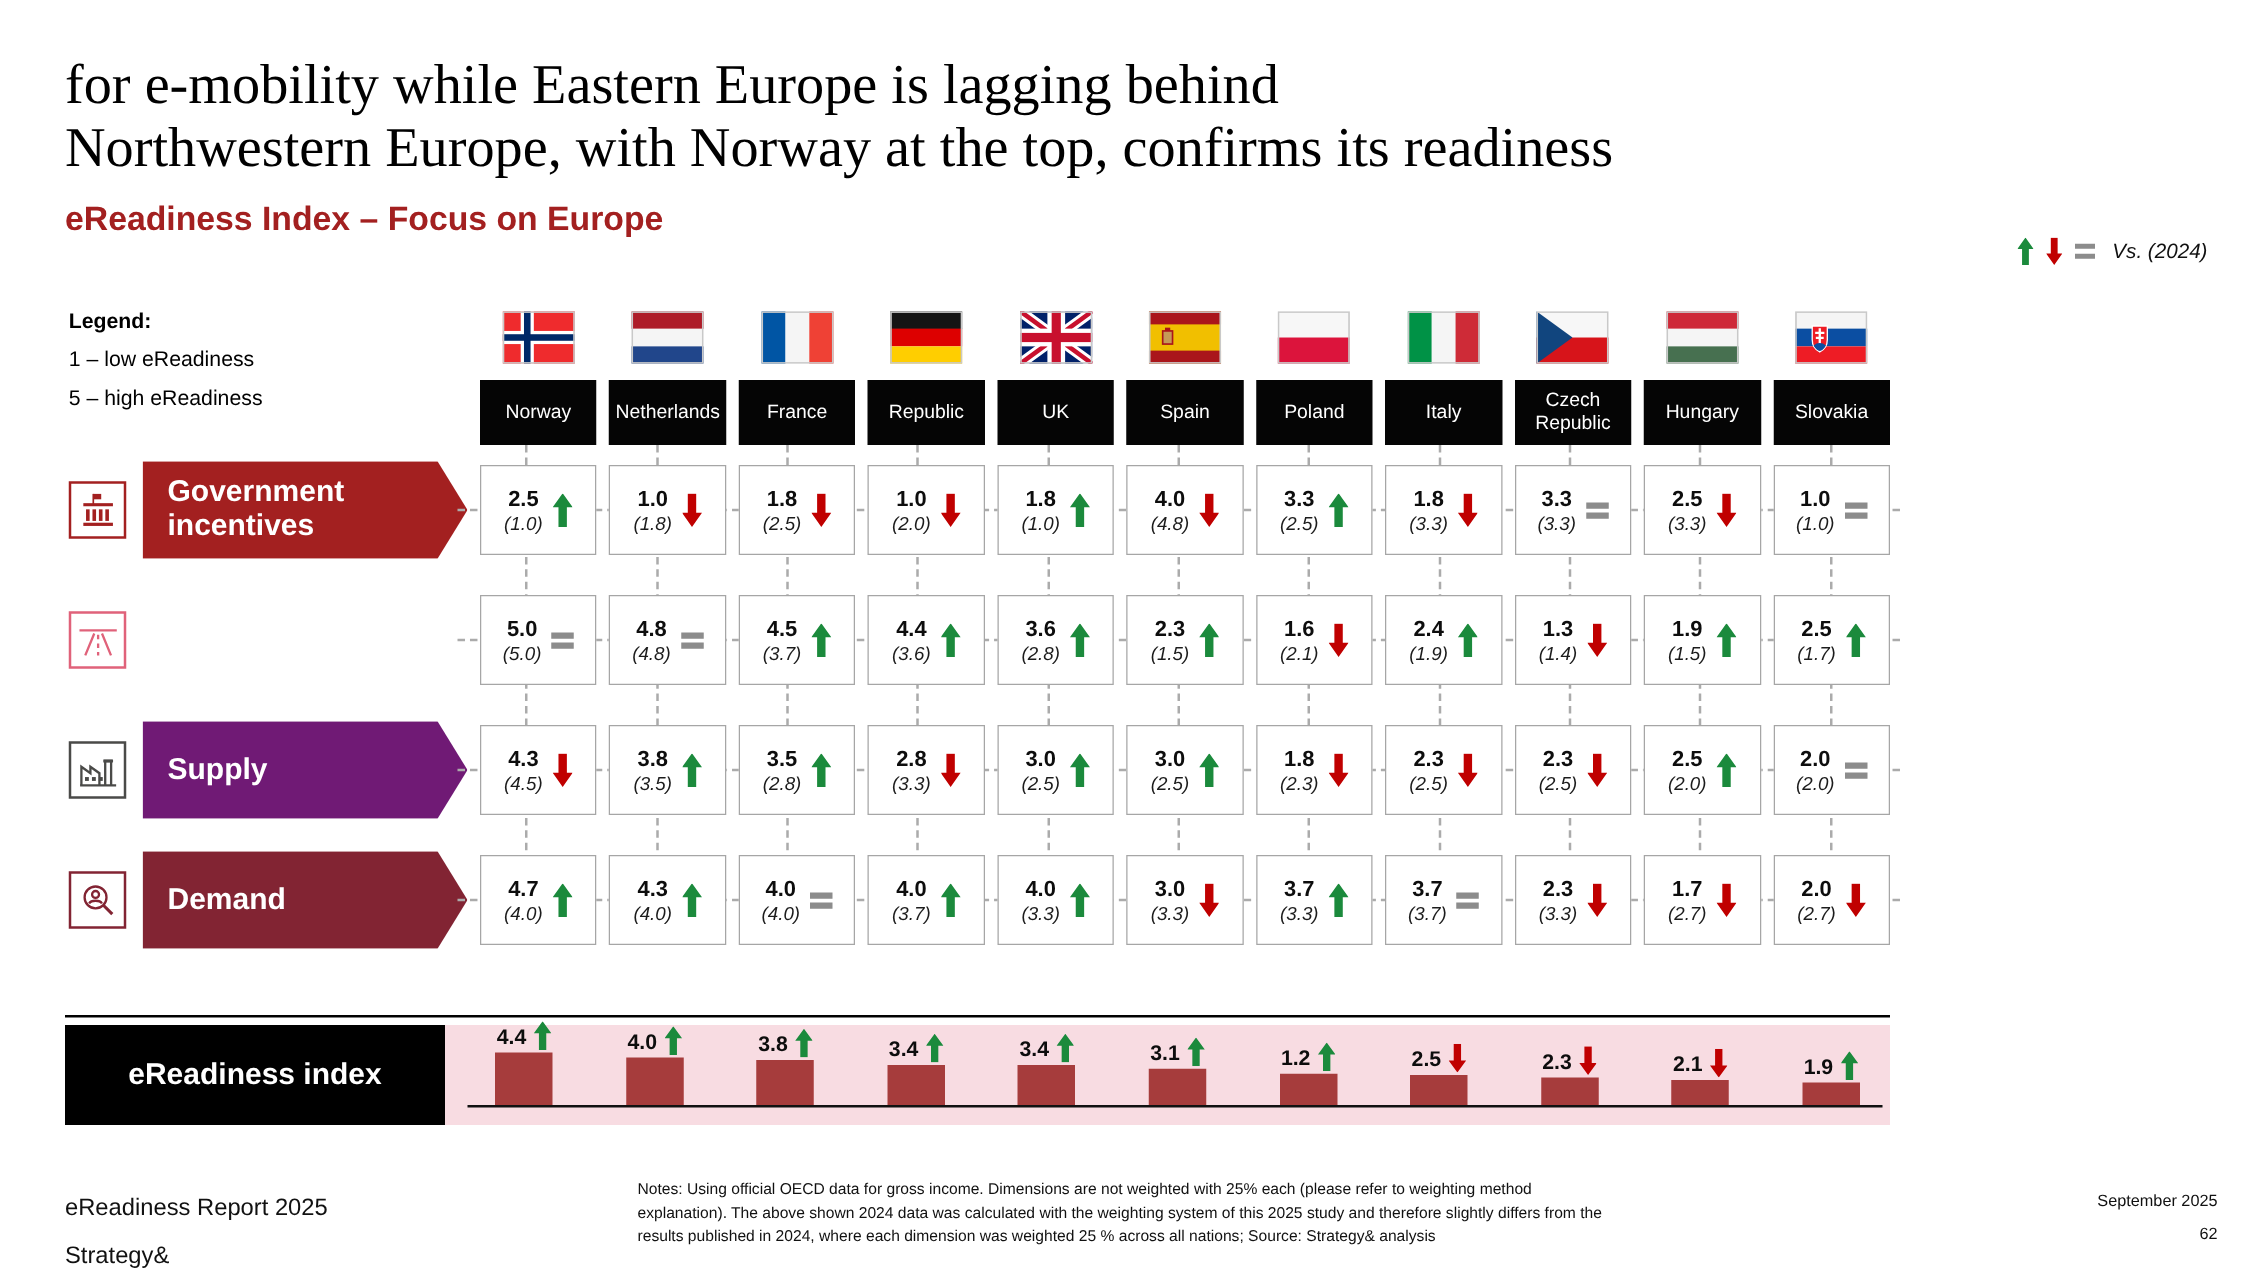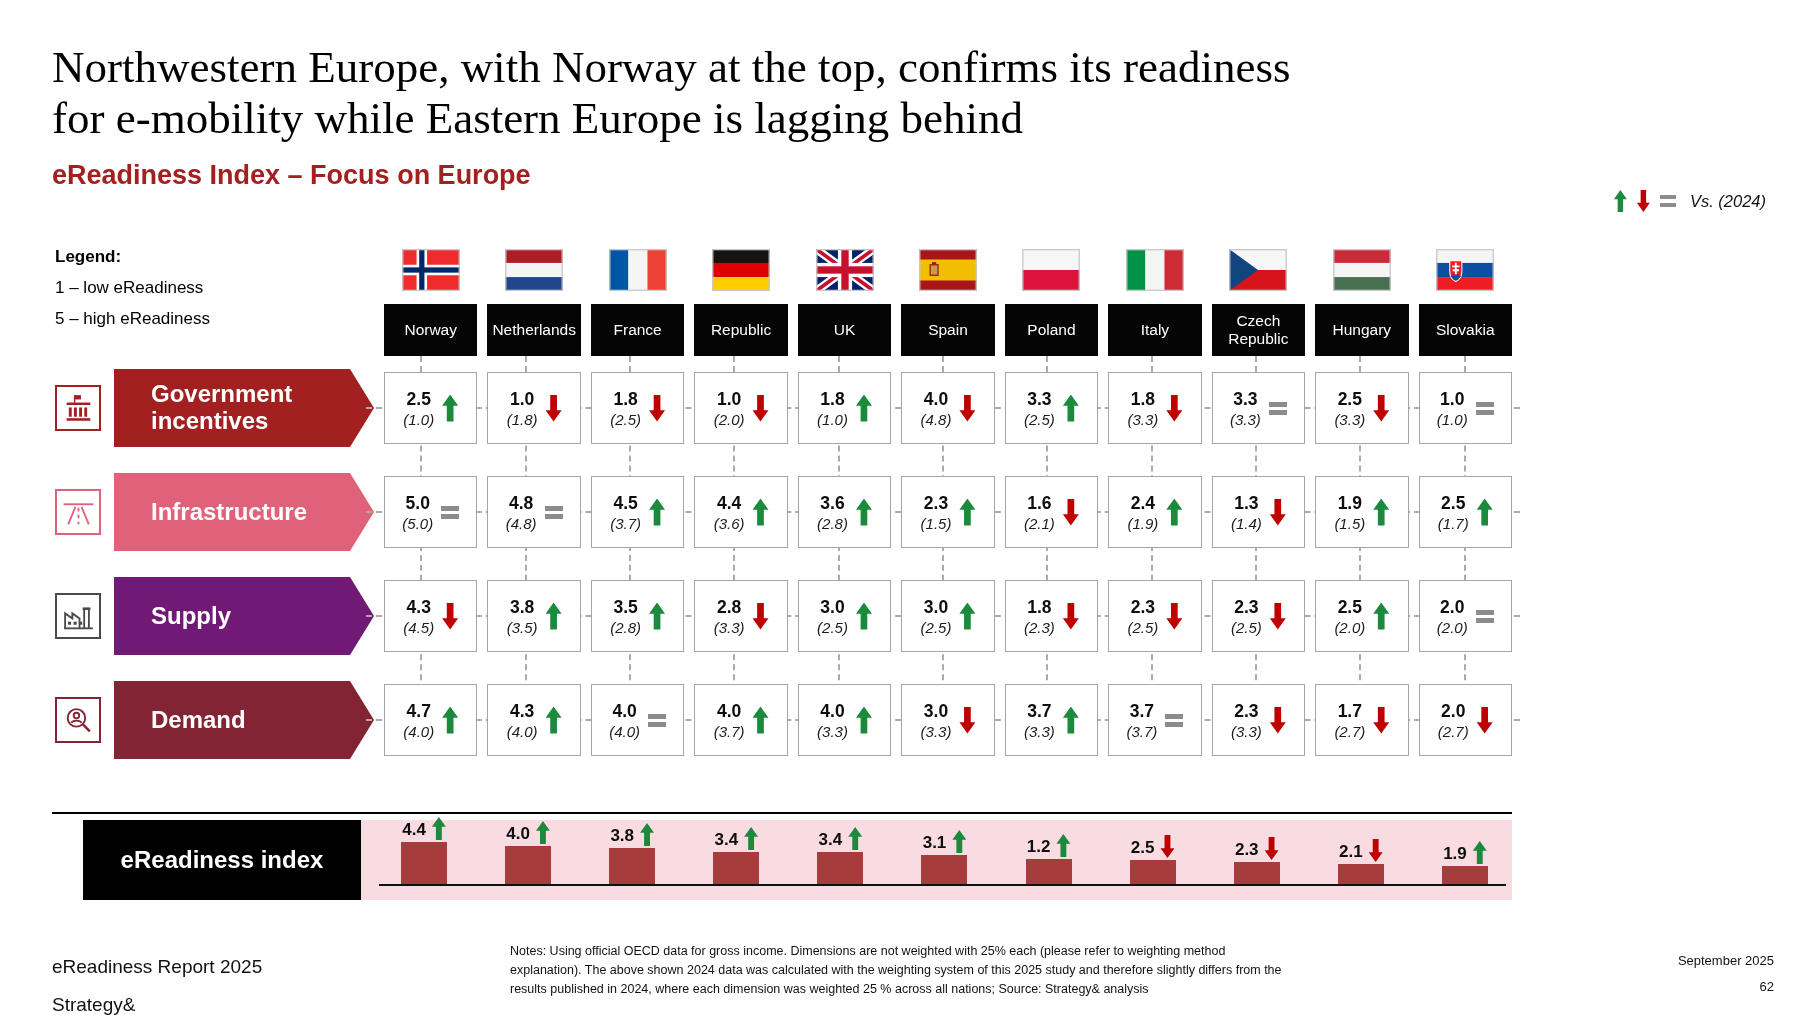--- a/index.html
+++ b/index.html
@@ -39,56 +39,56 @@
 
   .body{position:relative;margin-top:12px;}
   .vlines{position:absolute;left:322px;right:0;top:-12px;bottom:40px;
           display:grid;grid-template-columns:repeat(11,1fr);column-gap:10px;}
   .vlines i{justify-self:center;width:0;border-left:2px dashed #ABABAB;display:block;}
   .dim-row{display:flex;height:80px;margin-bottom:24px;align-items:center;}
   .dim-icon{width:46px;height:46px;border:2.5px solid currentColor;flex:none;
             display:flex;align-items:center;justify-content:center;box-sizing:border-box;background:#fff;}
   .dim-icon svg{width:35px;height:35px;display:block;}
   .banner{flex:1;height:78px;display:flex;align-items:center;color:#fff;font-weight:bold;
-          font-size:24px;line-height:1.12;padding-left:37px;box-sizing:border-box;
+          font-size:24px;line-height:1.12;padding-left:20px;box-sizing:border-box;
           clip-path:polygon(0 0,calc(100% - 24px) 0,100% 50%,calc(100% - 24px) 100%,0 100%);}
   .cells.data::before{content:"";position:absolute;left:-18px;right:-8px;top:50%;margin-top:-1px;
           border-top:2px dashed #ABABAB;}
   .cell{background:#fff;border:1.5px solid #A6A6A6;height:72px;display:flex;align-items:center;
         justify-content:center;gap:8px;position:relative;box-sizing:border-box;}
   .vals{text-align:center;}
   .v{font-size:17.5px;font-weight:bold;color:#0d0d0d;}
   .p{font-size:15px;font-style:italic;color:#1c1c1c;margin-top:1px;}
 
   .index-strip{position:absolute;top:566px;left:0;width:100%;border-top:2.5px solid #000;
                padding-top:6px;display:flex;}
-  .index-label{width:278px;flex:none;background:#000;color:#fff;font-size:24px;font-weight:bold;
-               height:80px;display:flex;align-items:center;justify-content:center;margin-left:31px;}
+  .index-label{width:304px;flex:none;background:#000;color:#fff;font-size:24px;font-weight:bold;
+               height:80px;display:flex;align-items:center;justify-content:center;}
   .pink{flex:1;background:#F8DCE2;height:80px;position:relative;}
   .bars{position:absolute;top:0;bottom:0;left:16px;right:0;
         display:grid;grid-template-columns:repeat(11,1fr);column-gap:10px;}
   .bars::after{content:"";position:absolute;left:2px;right:6px;bottom:14px;border-bottom:2px solid #111;}
   .slot{display:flex;flex-direction:column;align-items:center;justify-content:flex-end;
         padding-bottom:16px;position:relative;}
   .blabel{display:flex;align-items:flex-end;gap:6px;height:19px;margin-bottom:2px;}
   .bv{font-size:17px;font-weight:bold;color:#0d0d0d;}
   .bar{width:46px;background:#A63C3C;}
 
   .footer-left{position:absolute;left:52px;top:948px;font-size:19px;line-height:2.0;color:#111;}
   .footer-notes{position:absolute;left:510px;top:942px;width:775px;font-size:12.5px;line-height:1.5;color:#111;}
   .footer-right{position:absolute;right:36px;top:948px;text-align:right;font-size:13px;line-height:2.0;color:#111;}
 </style>
 </head>
 <body>
 
 <div class="page">
 
   <div class="title">
+    <div>for e-mobility while Eastern Europe is lagging behind</div>
     <div>Northwestern Europe, with Norway at the top, confirms its readiness</div>
-    <div>for e-mobility while Eastern Europe is lagging behind</div>
   </div>
 
   <div class="subtitle">eReadiness Index – Focus on Europe</div>
 
   <div class="vs-legend">
     <span class="tr up sm"></span>
     <span class="tr down sm"></span>
     <span class="tr equal sm"></span>
     <span class="vs-text">Vs. (2024)</span>
   </div>
@@ -359,23 +359,20 @@
         </div>
         <div class="dim-row">
           <div class="label-zone">
             <span class="dim-icon" style="color:#E0627A">
               <svg viewBox="0 0 34 34" fill="none" stroke="currentColor" stroke-width="1.8">
                 <path d="M2.5 9h29"></path>
                 <path d="M7 28.5L14 11.5M27 28.5L20 11.5"></path>
                 <path d="M17 12.5v16" stroke-dasharray="3.5 3.2"></path>
               </svg>
             </span>
-            <div class="banner" style="background:#E0627A">
-              <span>Infrastructure</span>
-            </div>
           </div>
           <div class="cells data">
             <div class="cell">
               <div class="vals">
                 <div class="v">5.0</div>
                 <div class="p">(5.0)</div>
               </div>
               <span class="tr equal"></span>
             </div>
             <div class="cell">

